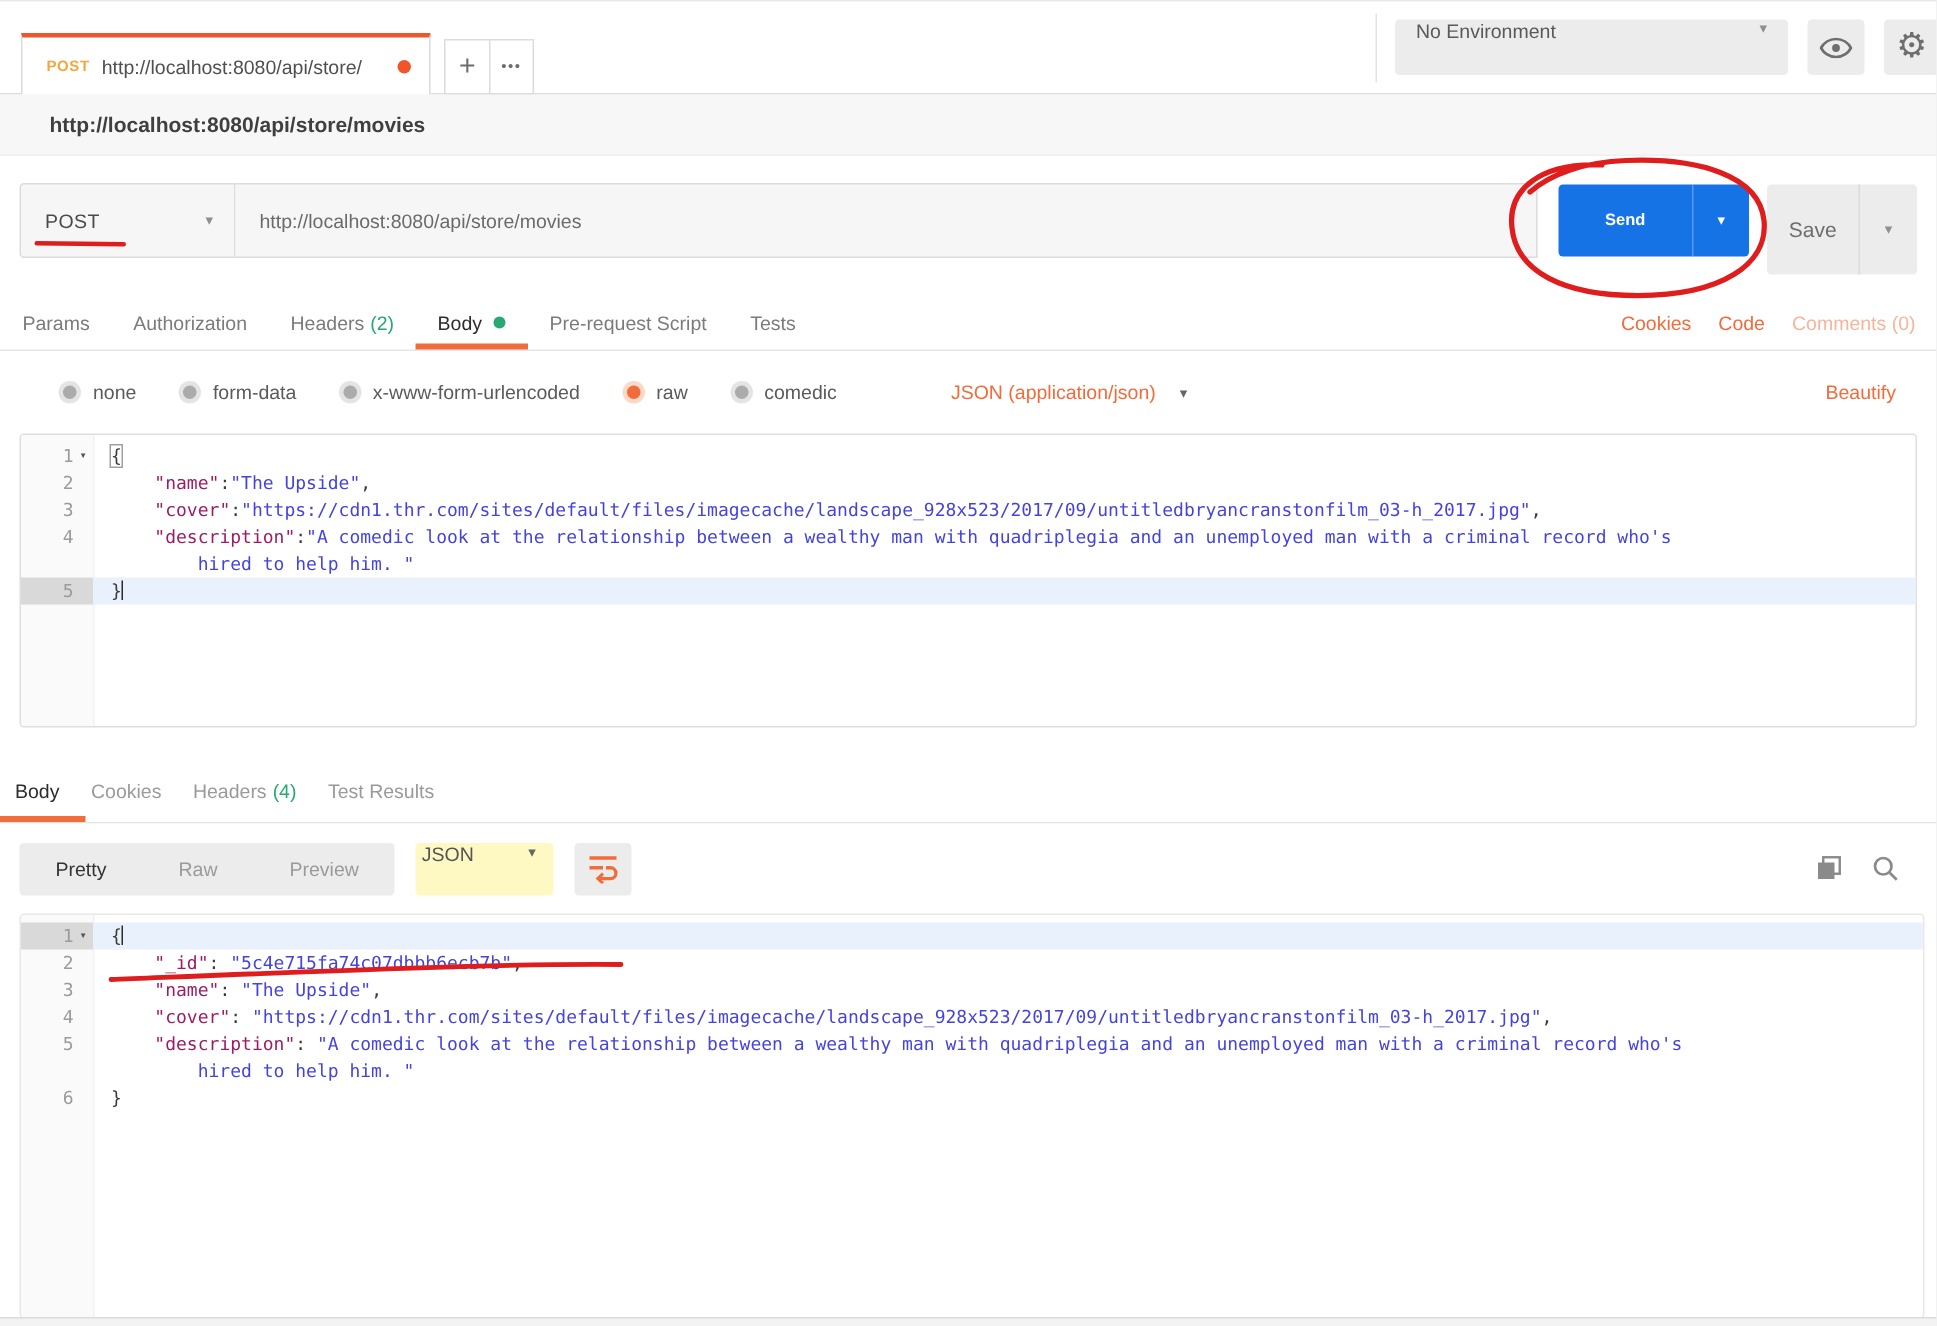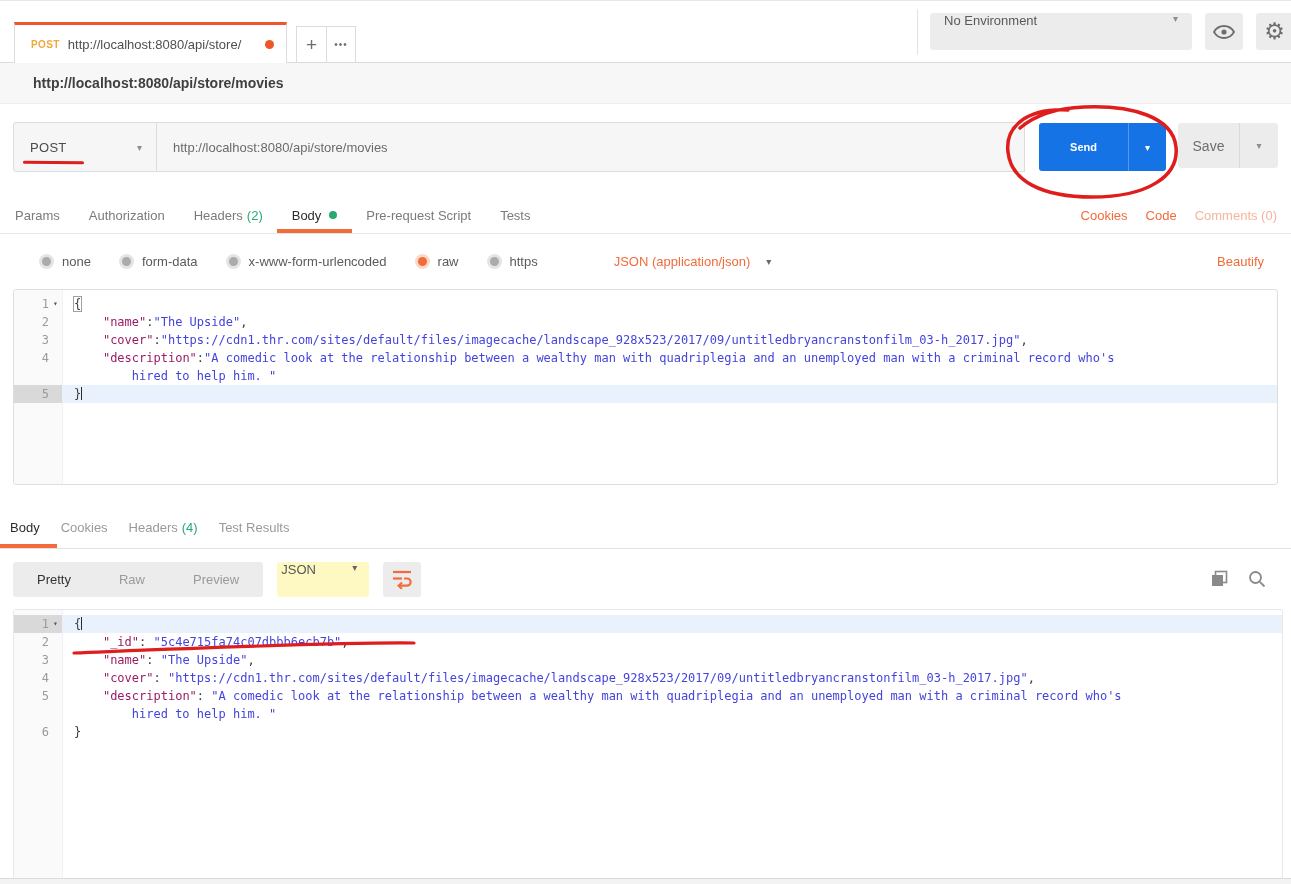--- a/index.html
+++ b/index.html
@@ -49,21 +49,21 @@
   .url-box { position:absolute; left:157px; top:18px; width:868px; height:50px; background:#f6f6f6;
              border:1px solid #dcdcdc; border-left:none; display:flex; align-items:center; }
   .url-box input { width:100%; border:none; outline:none; background:transparent; font-size:13px;
                    color:#6b6b6b; padding-left:16px; font-family:"Liberation Sans", sans-serif; }
   .send-btn { position:absolute; left:1039px; top:19px; width:127px; height:48px; background:#1673e6;
               border-radius:3px; display:flex; color:#fff; cursor:pointer; }
   .send-main { width:89px; display:flex; align-items:center; justify-content:center; font-size:11px; font-weight:bold; }
   .send-caret { width:38px; border-left:1px solid rgba(255,255,255,.28); display:flex; align-items:center;
                 justify-content:center; }
   .send-caret .caret { color:#fff; }
-  .save-btn { position:absolute; left:1178px; top:19px; width:100px; height:45px; background:#ececec;
+  .save-btn { position:absolute; left:1178px; top:19px; width:100px; height:60px; background:#ececec;
               border-radius:3px; display:flex; color:#6e6e6e; }
   .save-main { width:61px; display:flex; align-items:center; justify-content:center; font-size:14px; }
   .save-caret { width:39px; border-left:1px solid #dadada; display:flex; align-items:center; justify-content:center; }
 
   
   .req-tabs { position:absolute; top:196px; left:0; right:0; height:37px; border-bottom:1px solid #e6e6e6;
               display:flex; align-items:center; padding:0 14px 0 15px; font-size:13px; color:#7b7b7b; background:#fff; }
   .rtab { position:relative; height:100%; display:flex; align-items:center; margin-right:29px; cursor:pointer; }
   .rtab .cnt { color:#2aa874; margin-left:4px; }
   .rtab.active { color:#2d2d2d; }
@@ -244,21 +244,21 @@
     <div class="radio-item">
       <span class="radio"></span>
       <span>x-www-form-urlencoded</span>
     </div>
     <div class="radio-item">
       <span class="radio sel"></span>
       <span>raw</span>
     </div>
     <div class="radio-item">
       <span class="radio"></span>
-      <span>https</span>
+      <span>comedic</span>
     </div>
     <div class="content-type">
       <span>JSON (application/json)</span>
       <span class="caret">▾</span>
     </div>
     <span class="beautify">Beautify</span>
   </div>
 
   <div class="editor req-editor">
     <div class="editor-inner">

